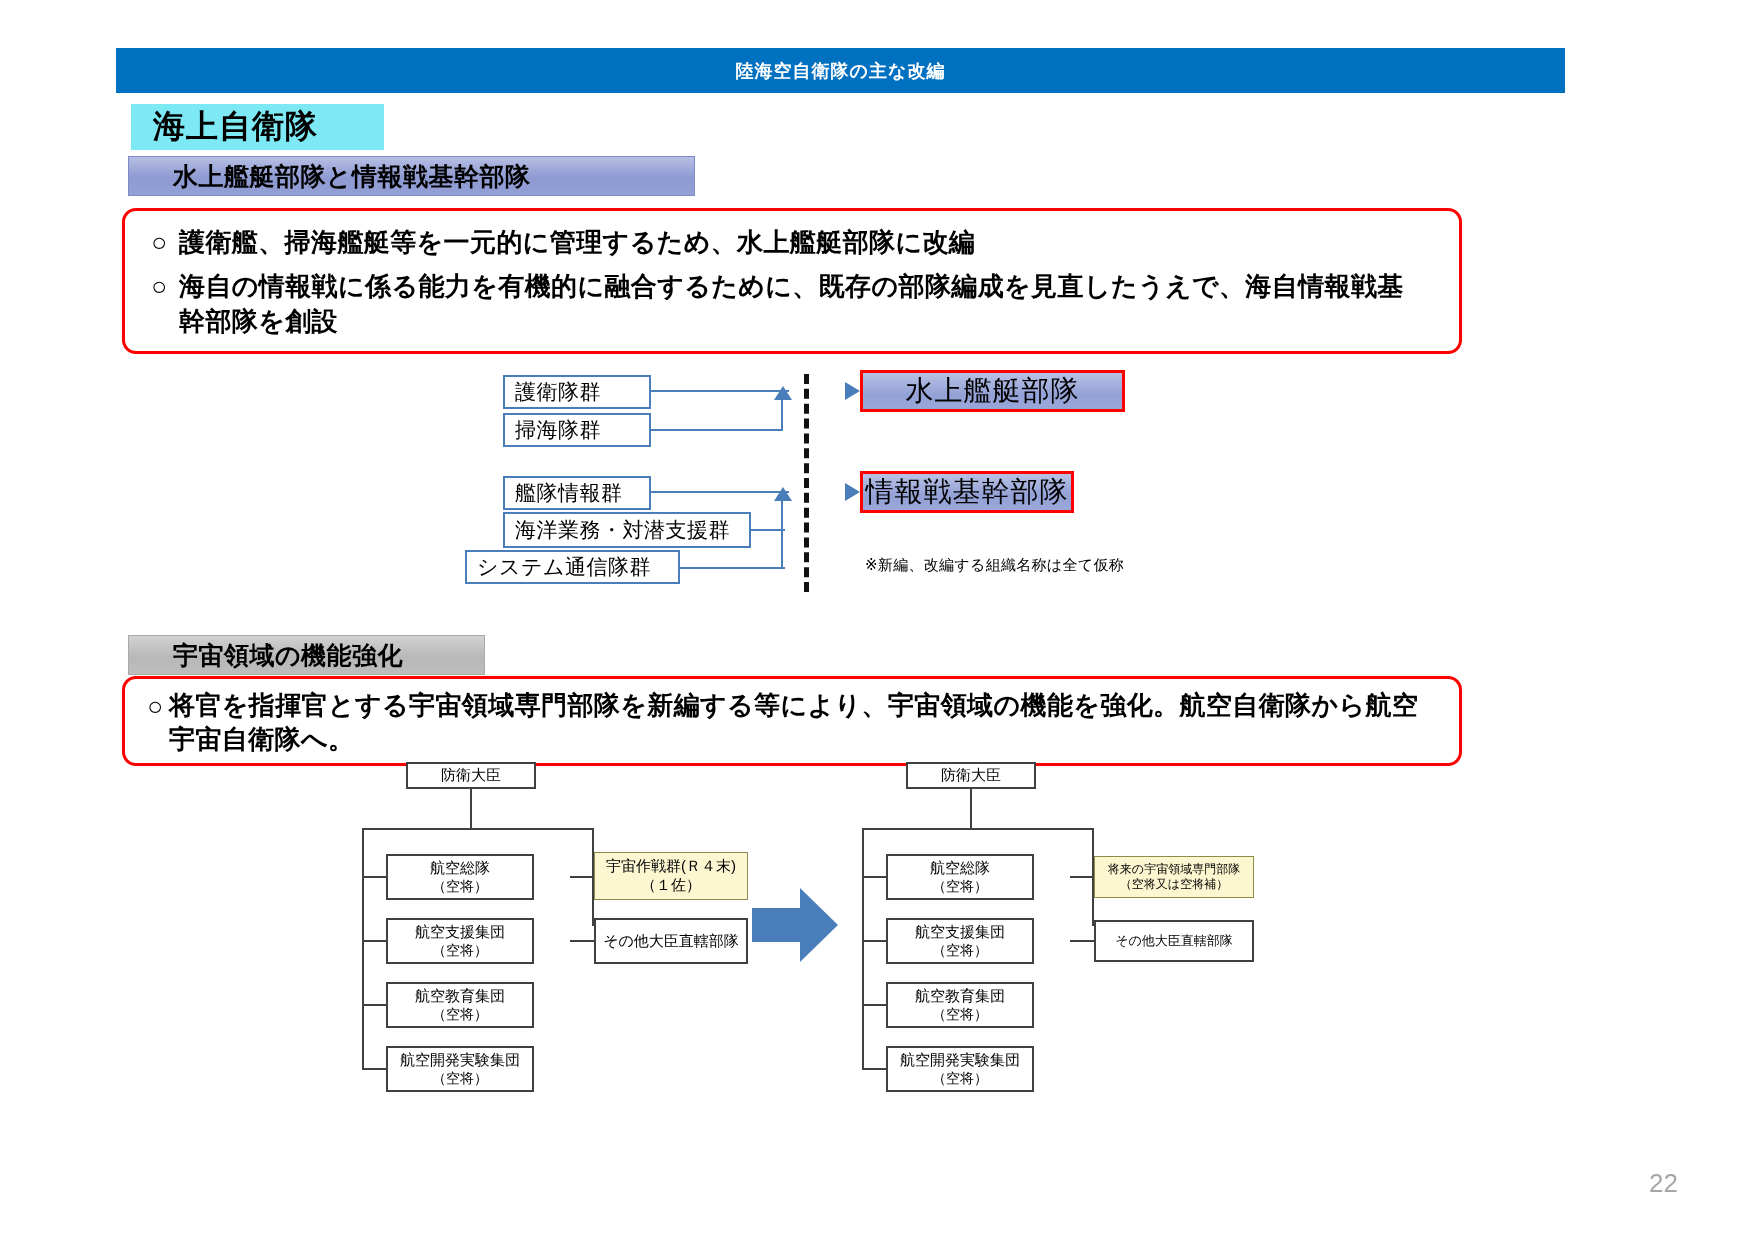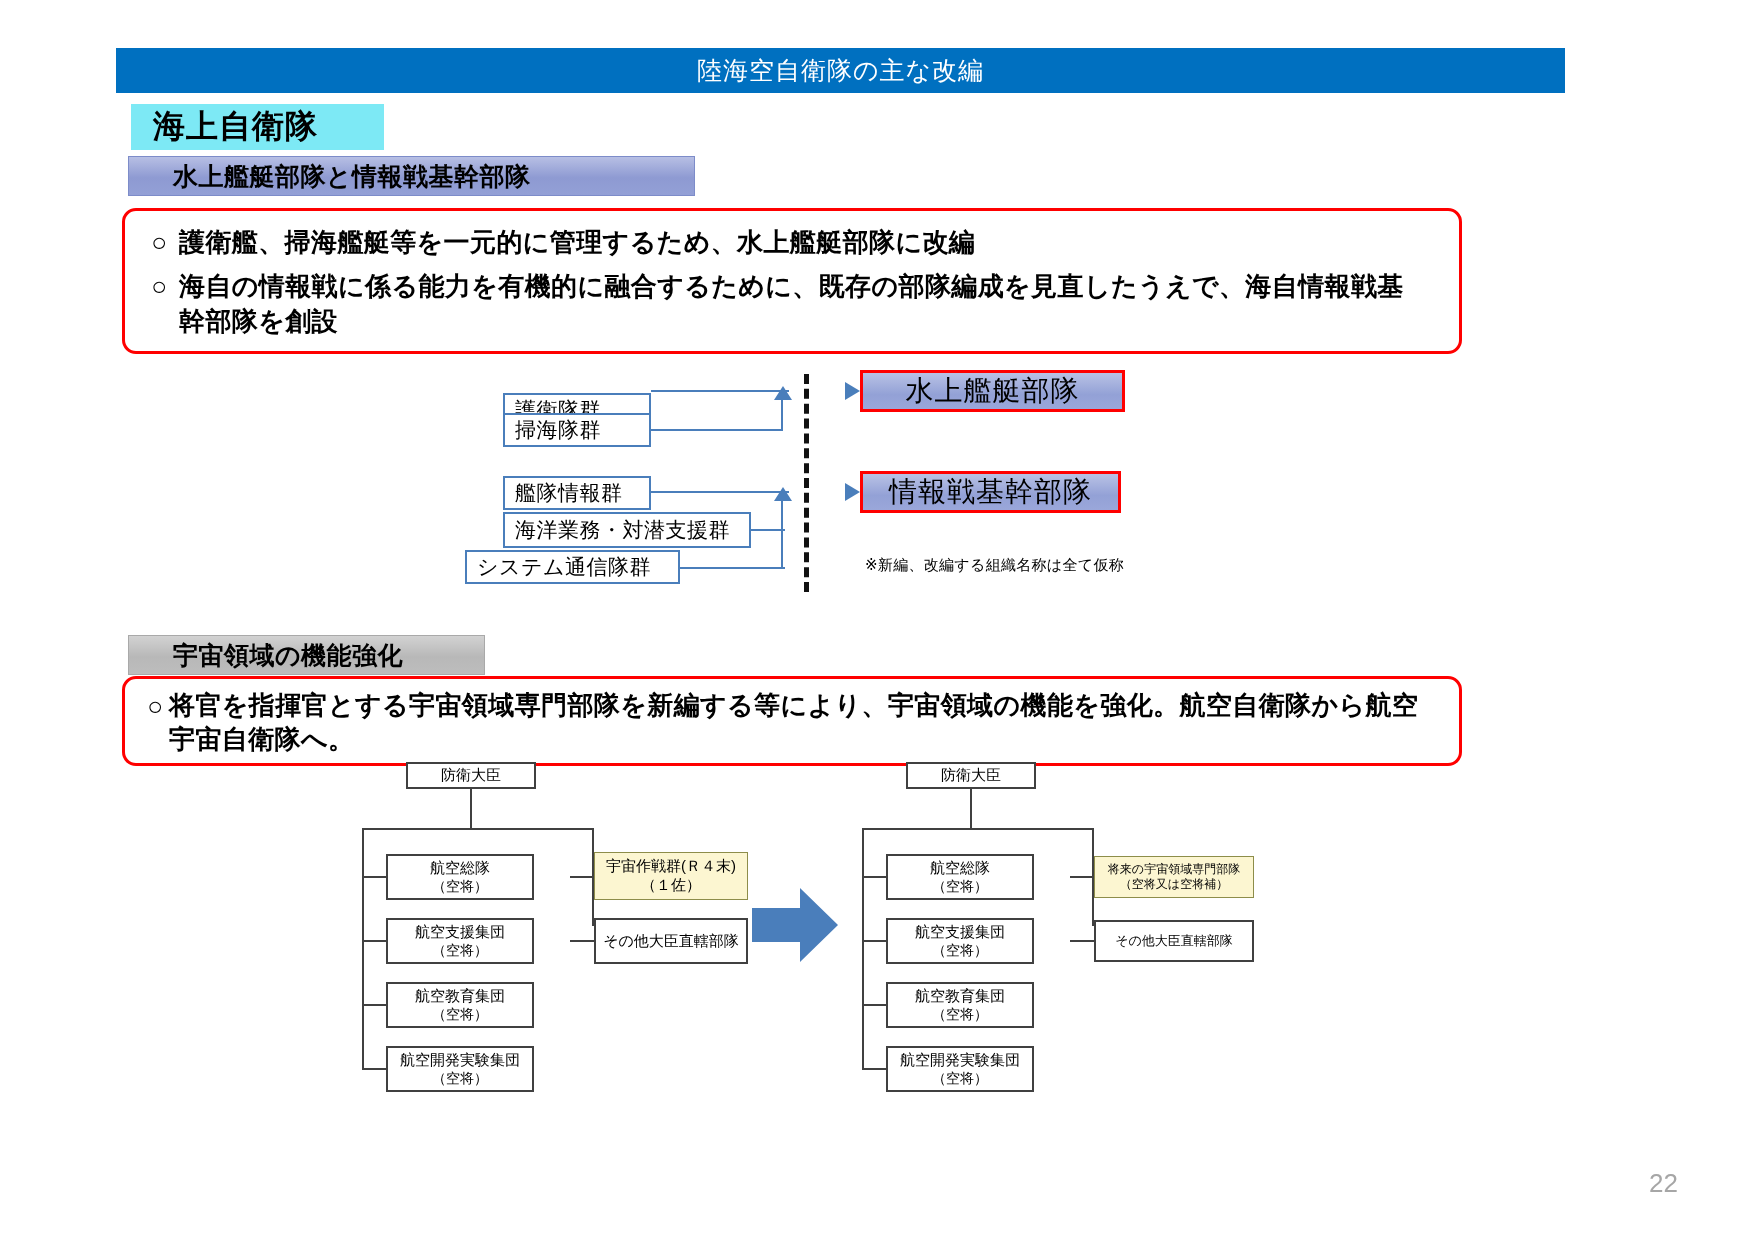--- a/index.html
+++ b/index.html
@@ -12,21 +12,21 @@
   }
   .slide{position:absolute;inset:0;}
 
   
   .title-bar{
     position:absolute;left:116px;top:48px;width:1449px;height:45px;
     background:#0070c0;
     display:flex;align-items:center;justify-content:center;
   }
   .title-bar .t{
-    color:#ffffff;font-size:25px;font-weight:400;letter-spacing:1px;
+    color:#ffffff;font-size:18px;font-weight:700;letter-spacing:1px;
   }
 
   
   .service-head{
     position:absolute;height:46px;
     background:#7de9f5;
     display:flex;align-items:center;
   }
   .service-head .t{
     font-size:32px;font-weight:bold;color:#000;padding-left:22px;letter-spacing:1px;
@@ -159,21 +159,21 @@
         <span class="bullet-mark">○</span>
         <span class="bullet-text" style="max-width:1230px;">海自の情報戦に係る能力を有機的に融合するために、既存の部隊編成を見直したうえで、海自情報戦基幹部隊を創設</span>
       </div>
     </div>
   </div>
 
   <div class="navy-diagram">
 
     <div class="navy-dashed"></div>
 
-    <div class="nbox" style="left:48px;top:25px;width:148px;height:34px;">護衛隊群</div>
+    <div class="nbox" style="left:48px;top:7px;width:148px;height:34px;">護衛隊群</div>
     <div class="nbox" style="left:48px;top:45px;width:148px;height:34px;text-align:right;">掃海隊群</div>
 
     <div class="navy-line" style="left:196px;top:22px;width:138px;height:2px;"></div>
     <div class="navy-line" style="left:196px;top:61px;width:132px;height:2px;"></div>
     <div class="navy-line" style="left:326px;top:30px;width:2px;height:33px;"></div>
     <div class="arrow-u" style="left:319px;top:18px;"></div>
     <div class="arrow-r" style="left:390px;top:14px;"></div>
 
     <div class="res-box" style="left:405px;top:2px;width:265px;height:42px;">水上艦艇部隊</div>
 
@@ -181,21 +181,21 @@
     <div class="nbox" style="left:48px;top:144px;width:248px;height:36px;">海洋業務・対潜支援群</div>
     <div class="nbox" style="left:10px;top:182px;width:215px;height:34px;">システム通信隊群</div>
 
     <div class="navy-line" style="left:196px;top:123px;width:138px;height:2px;"></div>
     <div class="navy-line" style="left:296px;top:161px;width:34px;height:2px;"></div>
     <div class="navy-line" style="left:225px;top:199px;width:105px;height:2px;"></div>
     <div class="navy-line" style="left:326px;top:131px;width:2px;height:70px;"></div>
     <div class="arrow-u" style="left:319px;top:119px;"></div>
     <div class="arrow-r" style="left:390px;top:115px;"></div>
 
-    <div class="res-box" style="left:405px;top:103px;width:261px;height:42px;">情報戦基幹部隊</div>
+    <div class="res-box" style="left:405px;top:103px;width:214px;height:42px;">情報戦基幹部隊</div>
 
     <div class="note">※新編、改編する組織名称は全て仮称</div>
   </div>
 
 
   <div class="sub-head" id="sub-air">
     <span class="t">宇宙領域の機能強化</span>
   </div>
 
   <div class="bullet-box" id="box-air">

